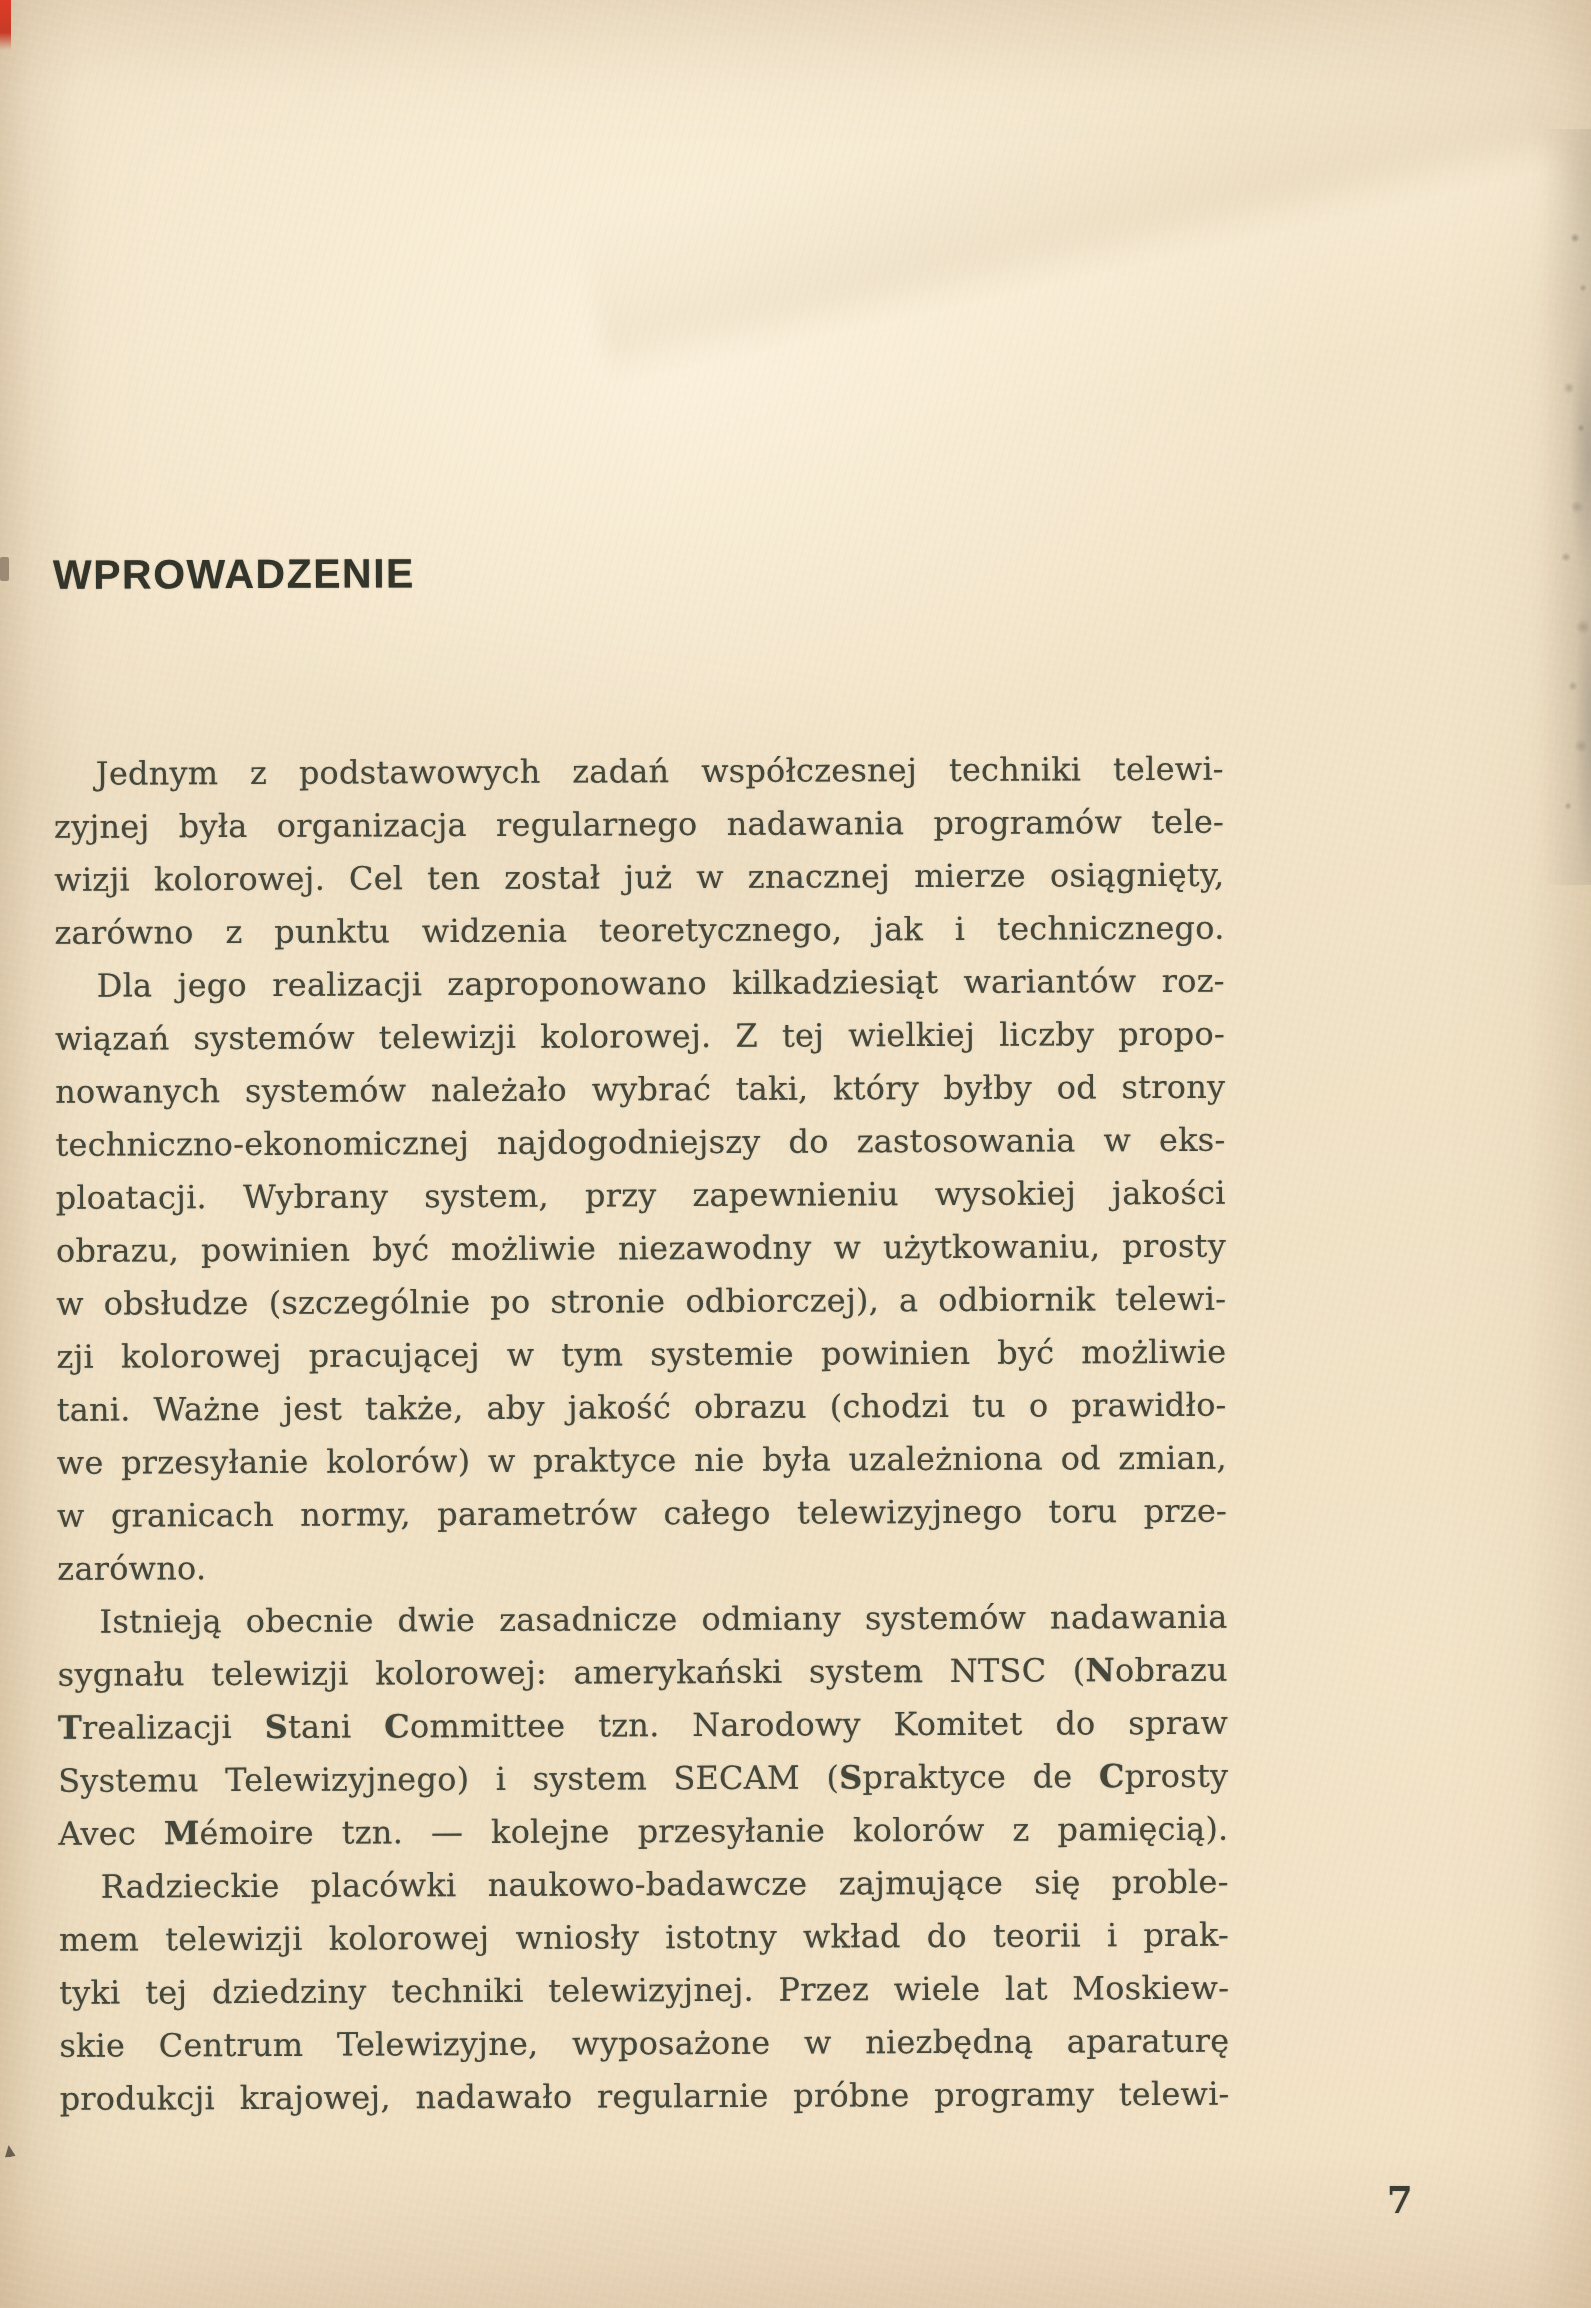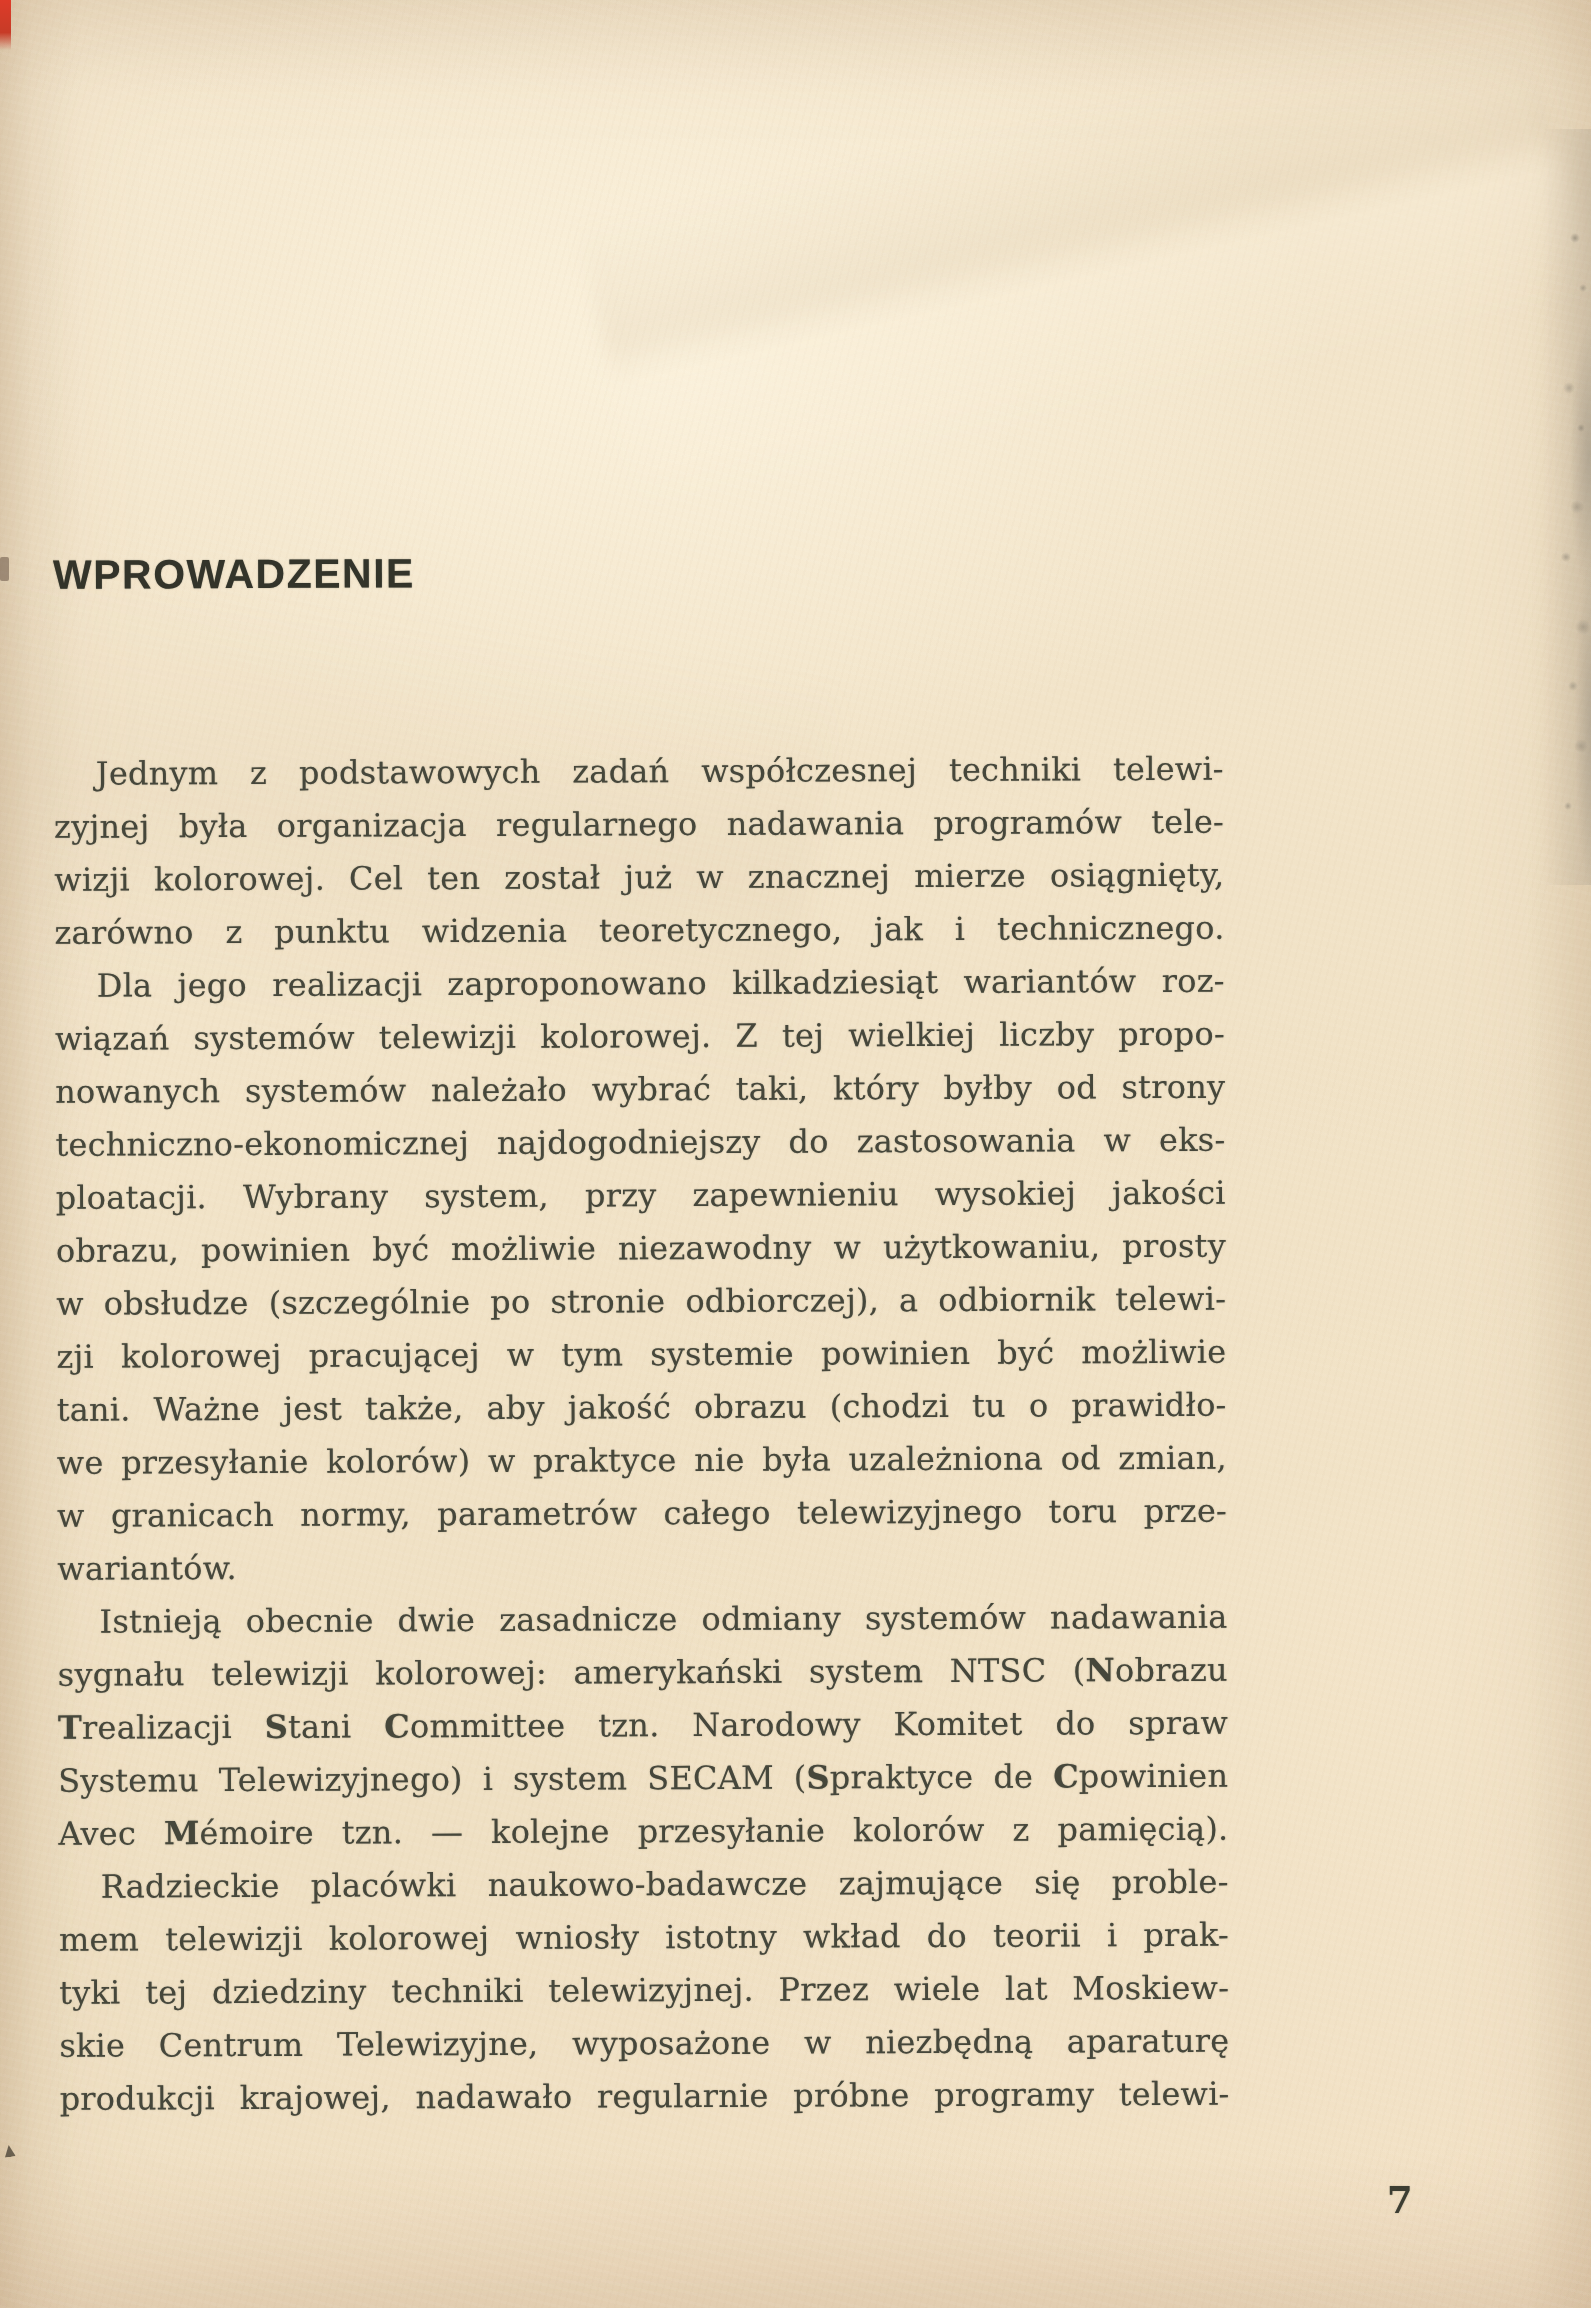--- a/index.html
+++ b/index.html
@@ -131,25 +131,25 @@
         <div class="line"><span>wiązań systemów telewizji kolorowej. Z tej wielkiej liczby propo-</span></div>
         <div class="line"><span>nowanych systemów należało wybrać taki, który byłby od strony</span></div>
         <div class="line"><span>techniczno-ekonomicznej najdogodniejszy do zastosowania w eks-</span></div>
         <div class="line"><span>ploatacji. Wybrany system, przy zapewnieniu wysokiej jakości</span></div>
         <div class="line"><span>obrazu, powinien być możliwie niezawodny w użytkowaniu, prosty</span></div>
         <div class="line"><span>w obsłudze (szczególnie po stronie odbiorczej), a odbiornik telewi-</span></div>
         <div class="line"><span>zji kolorowej pracującej w tym systemie powinien być możliwie</span></div>
         <div class="line"><span>tani. Ważne jest także, aby jakość obrazu (chodzi tu o prawidło-</span></div>
         <div class="line"><span>we przesyłanie kolorów) w praktyce nie była uzależniona od zmian,</span></div>
         <div class="line"><span>w granicach normy, parametrów całego telewizyjnego toru prze-</span></div>
-        <div class="line lastline"><span>wariantów.</span></div>
+        <div class="line lastline"><span>zarówno.</span></div>
         <div class="line indent"><span>Istnieją obecnie dwie zasadnicze odmiany systemów nadawania</span></div>
         <div class="line"><span>sygnału telewizji kolorowej: amerykański system NTSC (</span><span class="b">N</span><span>obrazu</span></div>
         <div class="line"><span class="b">T</span><span>realizacji </span><span class="b">S</span><span>tani </span><span class="b">C</span><span>ommittee tzn. Narodowy Komitet do spraw</span></div>
-        <div class="line"><span>Systemu Telewizyjnego) i system SECAM (</span><span class="b">S</span><span>praktyce de </span><span class="b">C</span><span>powinien</span></div>
+        <div class="line"><span>Systemu Telewizyjnego) i system SECAM (</span><span class="b">S</span><span>praktyce de </span><span class="b">C</span><span>prosty</span></div>
         <div class="line"><span>Avec </span><span class="b">M</span><span>émoire tzn. — kolejne przesyłanie kolorów z pamięcią).</span></div>
         <div class="line indent"><span>Radzieckie placówki naukowo-badawcze zajmujące się proble-</span></div>
         <div class="line"><span>mem telewizji kolorowej wniosły istotny wkład do teorii i prak-</span></div>
         <div class="line"><span>tyki tej dziedziny techniki telewizyjnej. Przez wiele lat Moskiew-</span></div>
         <div class="line"><span>skie Centrum Telewizyjne, wyposażone w niezbędną aparaturę</span></div>
         <div class="line"><span>produkcji krajowej, nadawało regularnie próbne programy telewi-</span></div>
       </div>
     <div class="pagenum">7</div>
   </div>
 </div>

